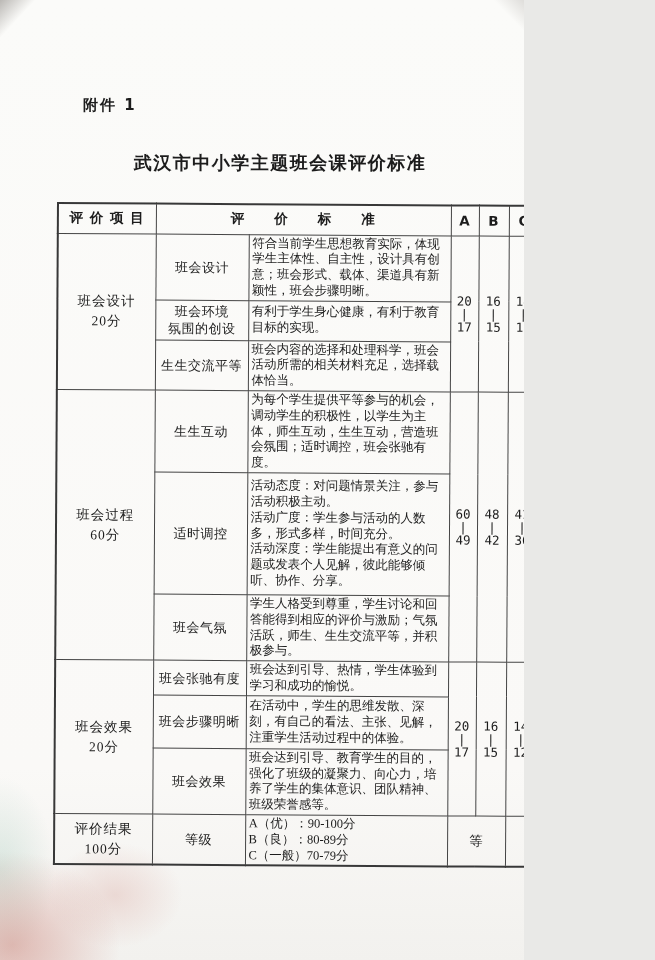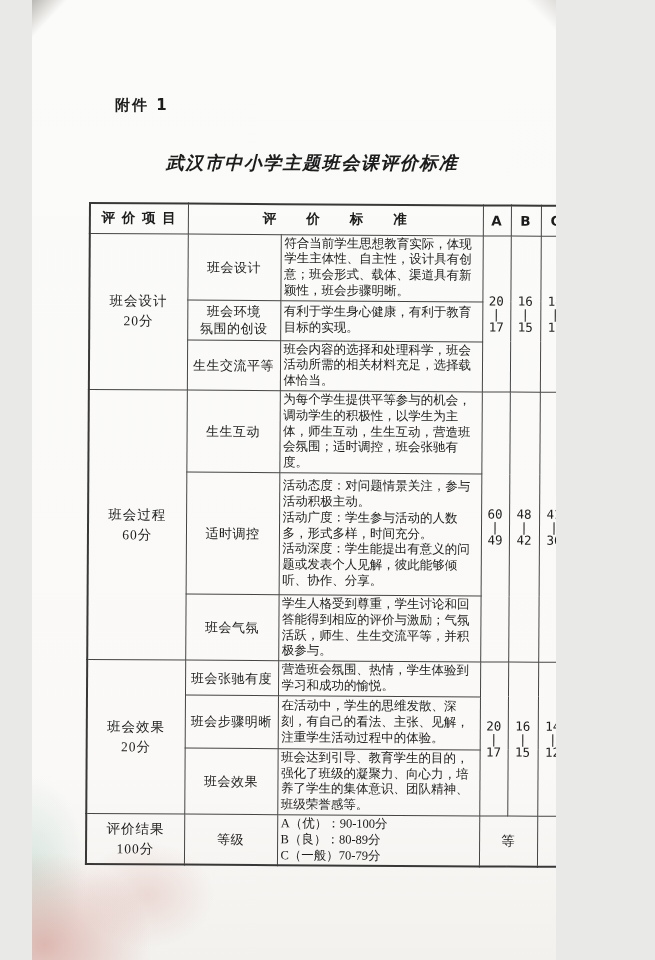--- a/index.html
+++ b/index.html
@@ -11,32 +11,30 @@
   }
   .page{
     position:relative;width:524px;height:960px;overflow:hidden;
     background:
       radial-gradient(ellipse 150px 130px at 12px 945px, rgba(209,147,138,0.60), rgba(209,147,138,0) 72%),
       radial-gradient(ellipse 90px 70px at 115px 895px, rgba(216,166,158,0.35), rgba(216,166,158,0) 75%),
       radial-gradient(ellipse 70px 120px at 0px 870px, rgba(150,195,178,0.30), rgba(150,195,178,0) 78%),
       linear-gradient(133deg, rgba(90,84,78,0.40) 0px, rgba(90,84,78,0.0) 26px),
       linear-gradient(226deg, rgba(120,114,108,0.22) 0px, rgba(120,114,108,0) 22px),
       linear-gradient(180deg, #fbfbf9 0%, #faf9f7 80%, #f2f1ee 100%);
-    margin-left: 32px;
   }
   .attachment{
     position:absolute;left:83px;top:96px;
     font-size:15px;font-weight:600;letter-spacing:2px;
     font-family:"DejaVu Sans","Liberation Sans",sans-serif;
   }
   .title{
     position:absolute;left:0;top:151px;width:100%;margin:0;padding-left:36px;box-sizing:border-box;
     text-align:center;font-size:18px;font-weight:700;letter-spacing:1.5px;
     font-family:"DejaVu Sans","Liberation Sans",sans-serif;
-    font-style:italic;
   }
   table.eval{
     position:absolute;left:57px;top:202px;width:550px;
     border-collapse:collapse;table-layout:fixed;
     transform:rotate(0.35deg);transform-origin:0 0;
     font-size:12.5px;
   }
   .eval th,.eval td{
     border:1px solid #454545;
     padding:1px 3px;
@@ -140,21 +138,21 @@
     </tr>
     <tr style="height:63px">
       <td class="item pre">班会气氛</td>
       <td class="crit pre">学生人格受到尊重，学生讨论和回答能得到相应的评价与激励；气氛活跃，师生、生生交流平等，并积极参与。</td>
     </tr>
 
     <tr style="height:32px">
       <td rowspan="3" class="seclabel pre">班会效果
 20分</td>
       <td class="item pre">班会张驰有度</td>
-      <td class="crit pre">营造班会氛围、热情，学生体验到学习和成功的愉悦。</td>
+      <td class="crit pre">班会达到引导、热情，学生体验到学习和成功的愉悦。</td>
       <td rowspan="3" class="score pre">20
 |
 17</td>
       <td rowspan="3" class="score pre">16
 |
 15</td>
       <td rowspan="3" class="score pre">14
 |
 12</td>
       <td rowspan="3" class="score"></td>

